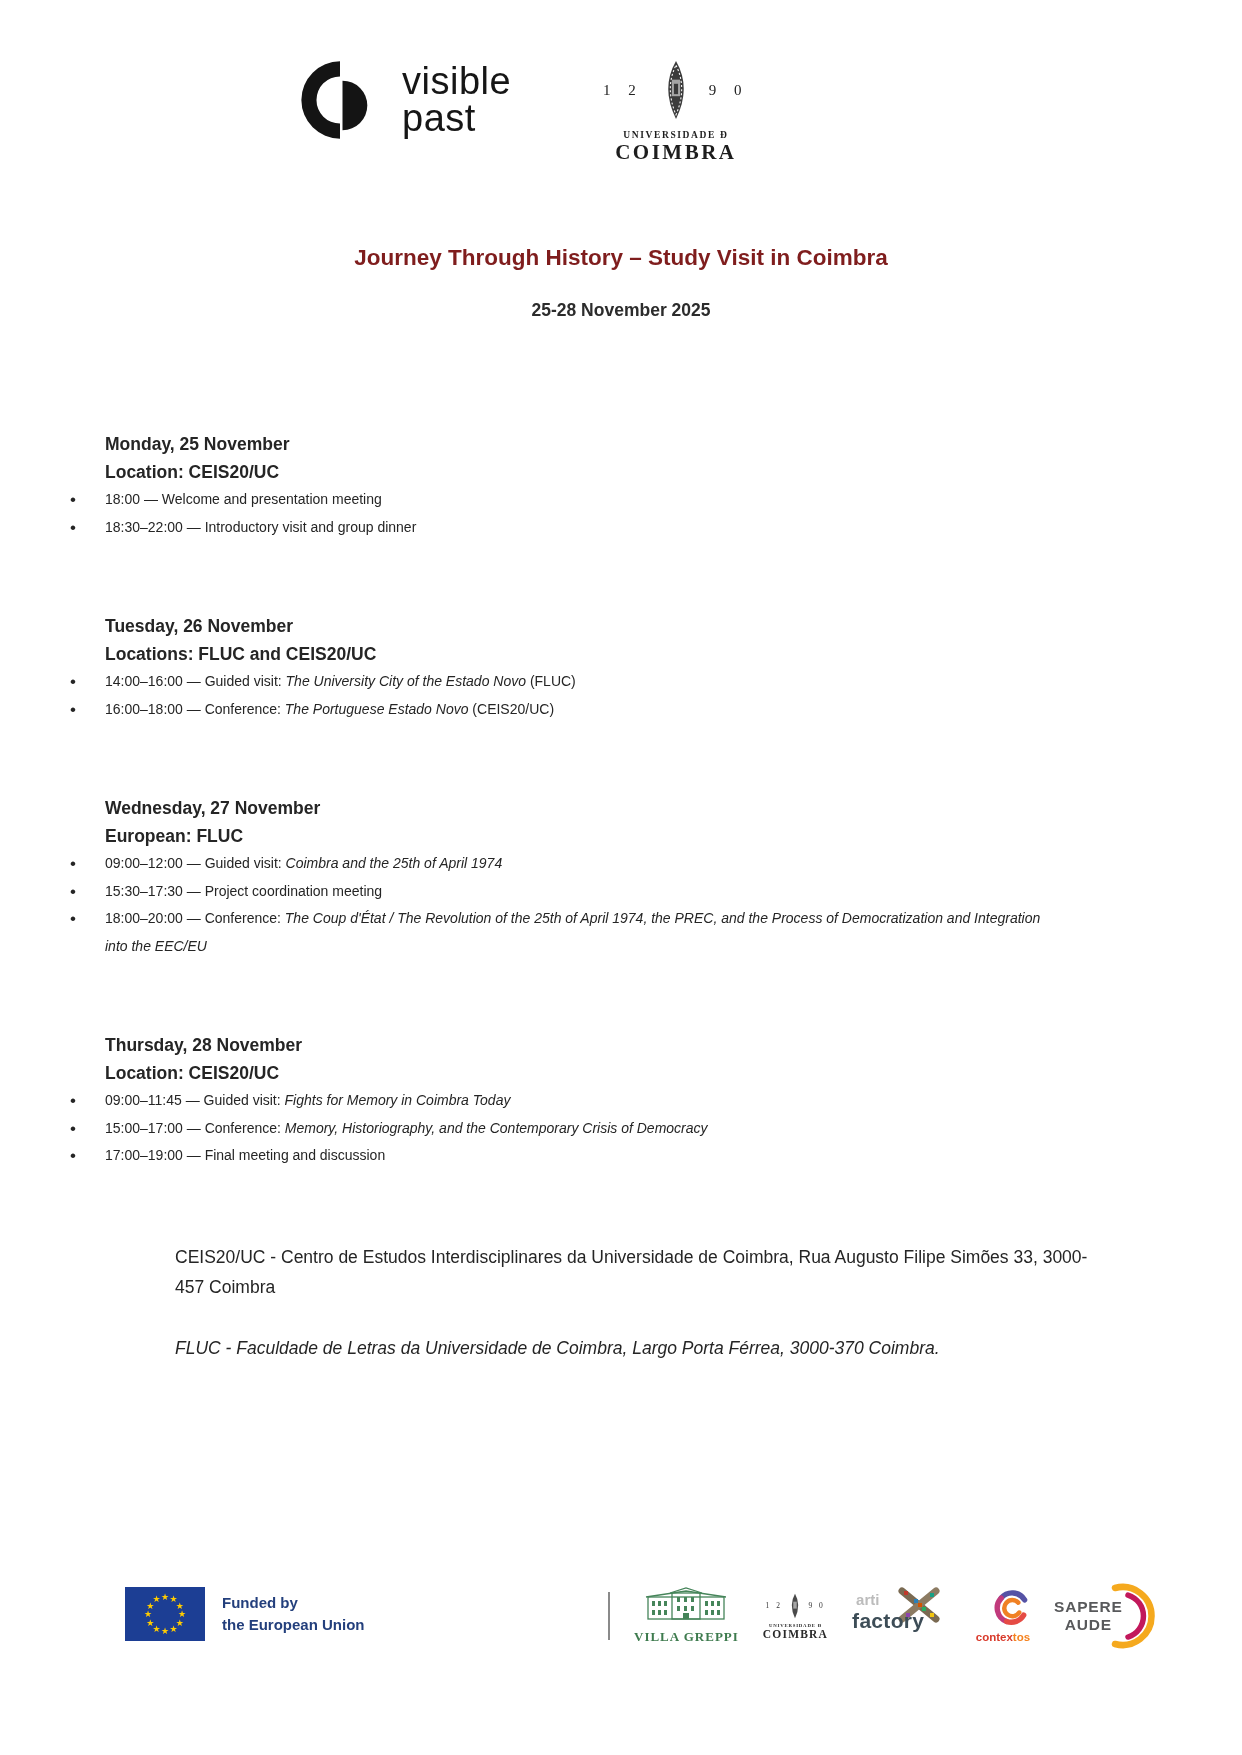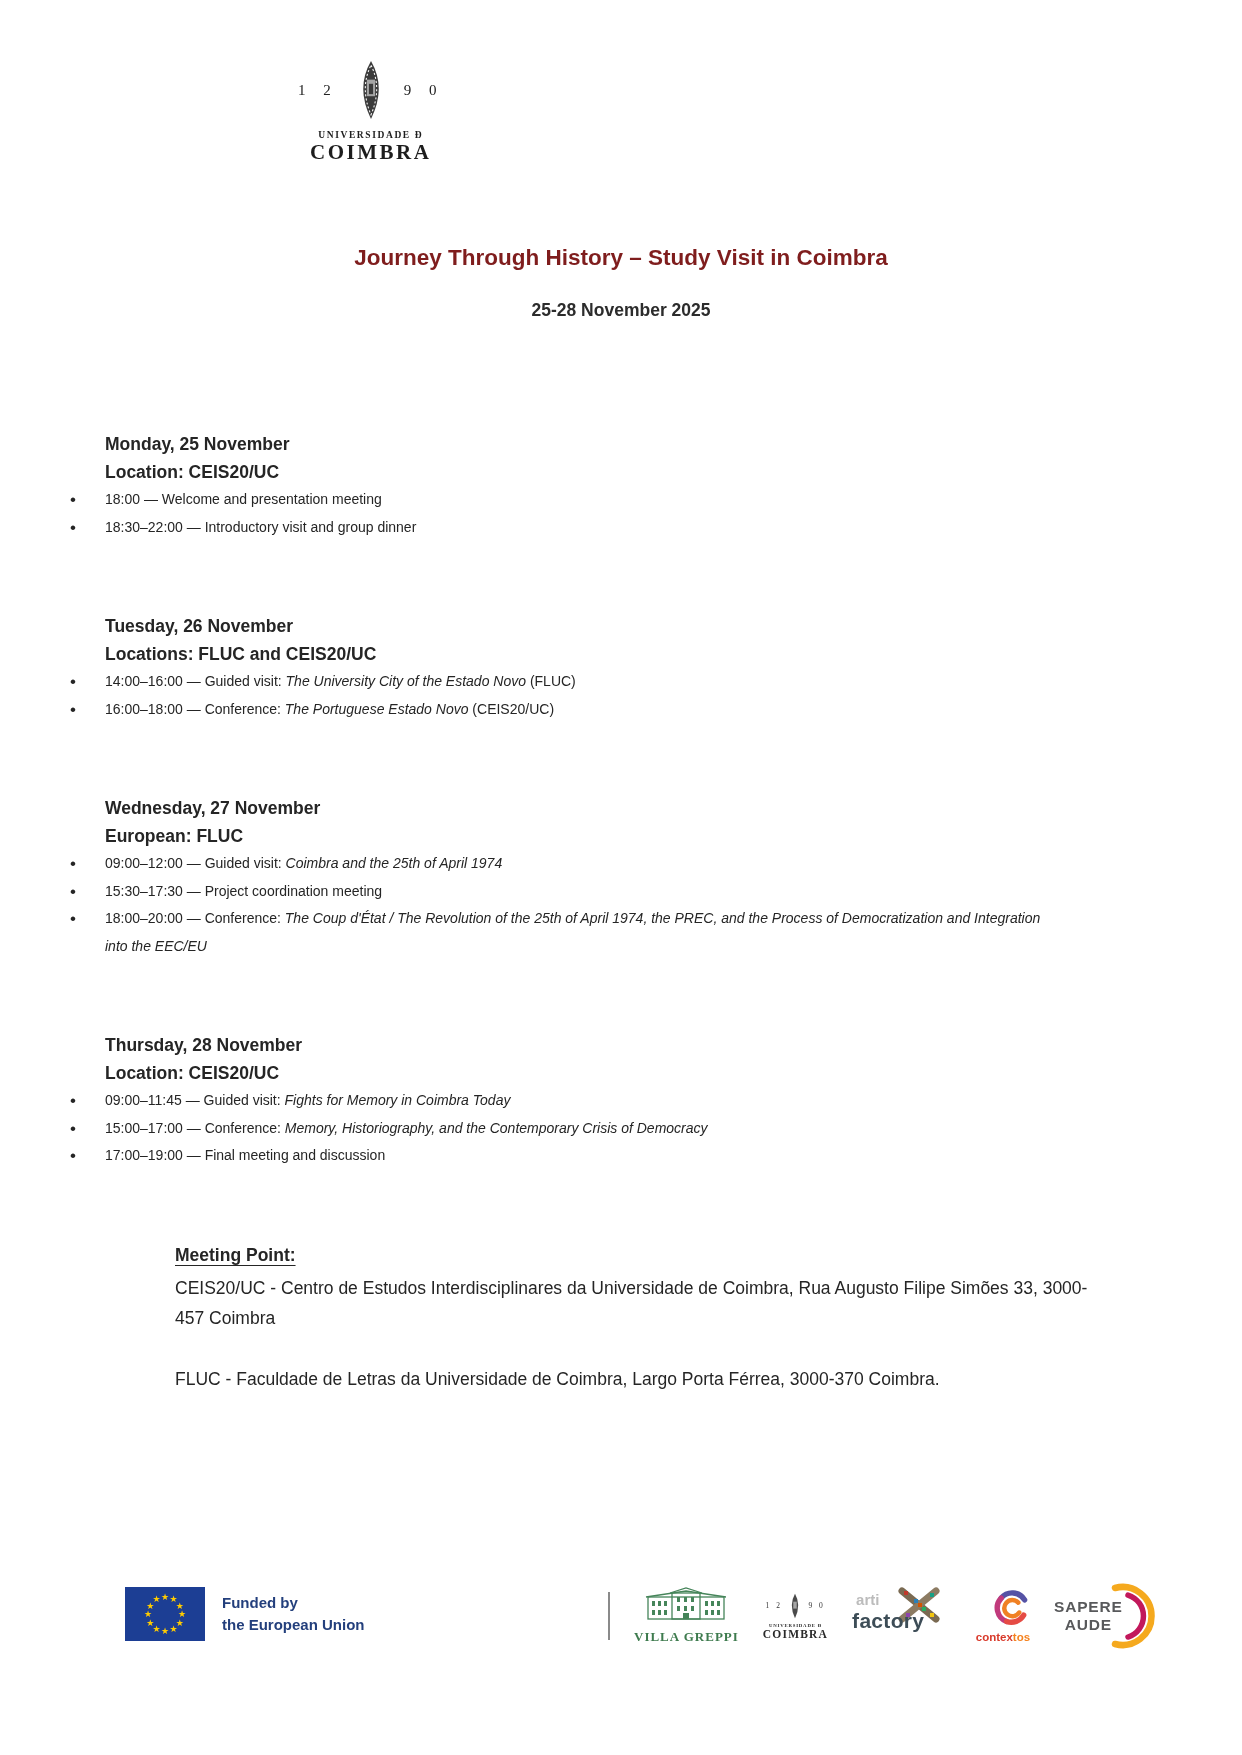--- a/index.html
+++ b/index.html
@@ -28,21 +28,21 @@
   .dh{font-weight:bold;font-size:17.5px;line-height:27.5px;color:#252525;}
   .day ul{margin:0;padding:0;list-style:none;}
   .day li{position:relative;font-size:14px;line-height:27.5px;max-width:960px;color:#252525;}
   .day li::before{content:"•";position:absolute;left:-35px;top:0;font-size:17px;color:#252525;}
   .it{font-style:italic;}
   
   .mp{padding-left:175px;padding-right:140px;}
   .mp h3{margin:0;font-size:17.5px;font-weight:bold;line-height:27.5px;
     text-decoration:underline;text-underline-offset:4px;color:#252525;}
   .mp p{margin:4px 0 0;font-size:17.5px;line-height:30px;max-width:915px;color:#252525;}
-  .mp p + p{margin-top:31px;}
+  .mp p + p{margin-top:31px;font-style:italic;}
   
   .footer{position:absolute;left:0;top:1575px;width:1242px;height:120px;}
   .eu{position:absolute;left:125px;top:12px;display:flex;align-items:center;gap:17px;}
   .eu-text{font-size:15px;font-weight:bold;color:#233f7c;line-height:1.45;}
   .eu-text span{display:block;}
   .partners{position:absolute;left:608px;top:6px;display:flex;align-items:center;gap:24px;}
   .pdivider{width:2px;height:48px;background:#8a8a8a;}
   .villa{text-align:center;}
   .villa-label{font-family:"Liberation Serif",serif;font-size:13px;letter-spacing:1px;
     color:#3e7b4e;margin-top:2px;font-weight:bold;}
@@ -65,20 +65,30 @@
   .sapere-text{font-size:15.5px;font-weight:bold;color:#58595b;letter-spacing:.8px;
     text-align:center;line-height:1.15;margin-right:-30px;position:relative;z-index:2;}
   .sapere-text span{display:block;}
 </style>
 </head>
 <body>
 
 <div class="page">
 
   <div class="logos">
+    <div class="vp-logo">
+      <svg width="84" height="90" viewBox="0 0 100 100">
+        <path d="M50,4 A46,46 0 0 0 50,96 L50,78 A28,28 0 0 1 50,22 Z" fill="#141414"></path>
+        <path d="M53,27 A29.5,29.5 0 0 1 53,86 Z" fill="#141414"></path>
+      </svg>
+      <div class="vp-text">
+        <span>visible</span>
+        <span>past</span>
+      </div>
+    </div>
     <div class="uc-logo">
       <div class="uc-top">
         <span>1 2</span>
         <svg width="42" height="62" viewBox="0 0 40 60">
           <path d="M20,2 Q35,28 20,58 Q5,28 20,2 Z" fill="#3b3b3b"></path>
           <path d="M20,6 Q31,28 20,54 Q9,28 20,6 Z" fill="none" stroke="#ffffff" stroke-width="1" stroke-dasharray="2,2"></path>
           <rect x="16" y="20" width="8" height="16" fill="#ffffff" opacity="0.55"></rect>
           <rect x="18" y="24" width="4" height="10" fill="#3b3b3b"></rect>
         </svg>
         <span>9 0</span>
@@ -122,21 +132,20 @@
         <div class="dh">Location: CEIS20/UC</div>
         <ul>
           <li><span>09:00–11:45 — Guided visit: </span><span class="it">Fights for Memory in Coimbra Today</span></li>
           <li><span>15:00–17:00 — Conference: </span><span class="it">Memory, Historiography, and the Contemporary Crisis of Democracy</span></li>
           <li><span>17:00–19:00 — Final meeting and discussion</span></li>
         </ul>
       </section>
     </main>
 
   <section class="mp">
-    <h3>Meeting Point:</h3>
     <p>CEIS20/UC - Centro de Estudos Interdisciplinares da Universidade de Coimbra, Rua Augusto Filipe Simões 33, 3000-457 Coimbra</p>
     <p>FLUC - Faculdade de Letras da Universidade de Coimbra, Largo Porta Férrea, 3000-370 Coimbra.</p>
   </section>
 
   <div class="footer">
 
     <div class="eu">
       <svg width="80" height="54" viewBox="0 0 80 54">
         <rect x="0" y="0" width="80" height="54" fill="#1c3e94"></rect>
         <g fill="#ffcc00" font-size="9" text-anchor="middle" font-family="DejaVu Sans">

